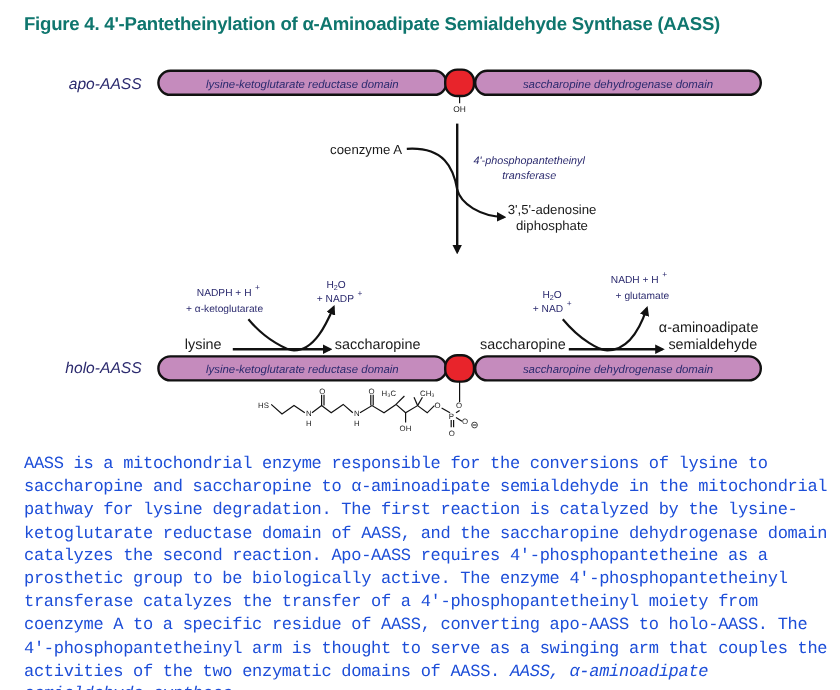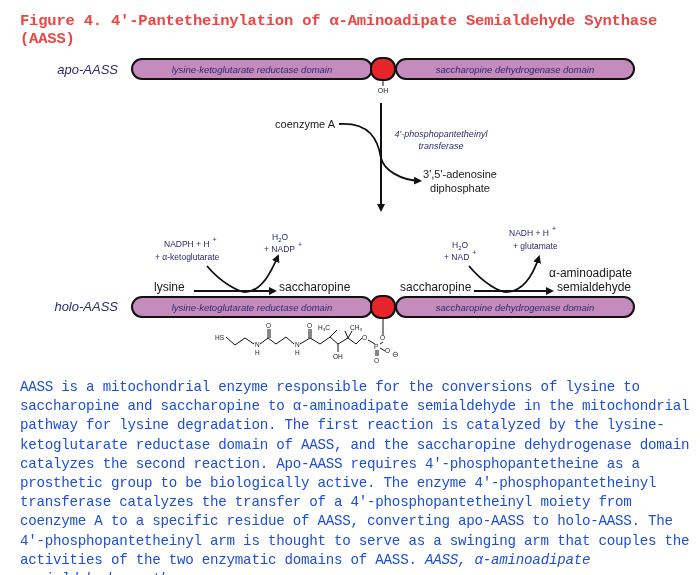--- a/index.html
+++ b/index.html
@@ -1,19 +1,19 @@
 <!DOCTYPE html>
 <html><head>
 <meta charset="utf-8">
 <style>
   html, body { margin: 0; padding: 0; background: #ffffff; }
   body { width: 700px; height: 575px; position: relative; overflow: hidden;
          font-family: "Liberation Sans", "DejaVu Sans", sans-serif; }
   .title { position: absolute; left: 20px; top: 12px; font-size: 15.5px; font-weight: bold;
-           color: #ef4444; font-family: Liberation Mono, monospace; letter-spacing: -0.2px; }
+           color: #0f766e; font-family: Liberation Sans, sans-serif; letter-spacing: -0.2px; }
   svg.fig { position: absolute; left: 0; top: 0; }
   .caption { position: absolute; left: 20px; top: 378px; width: 670px; font-size: 14.2px;
              line-height: 19.2px; color: #1d4ed8; font-family: Liberation Mono, monospace;
              letter-spacing: -0.25px; }
   .caption em { font-style: italic; }
   .navy { fill: #2b2a6e; }
   .blk { fill: #1a1a1a; }
 </style>
 </head>
 <body>

